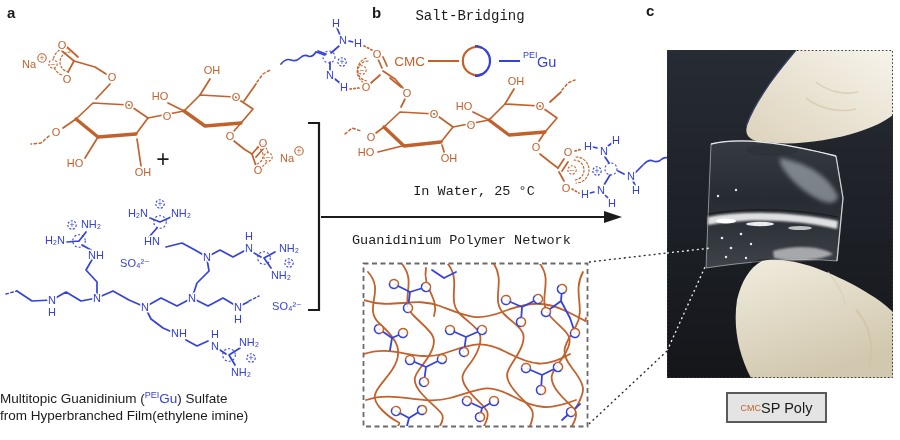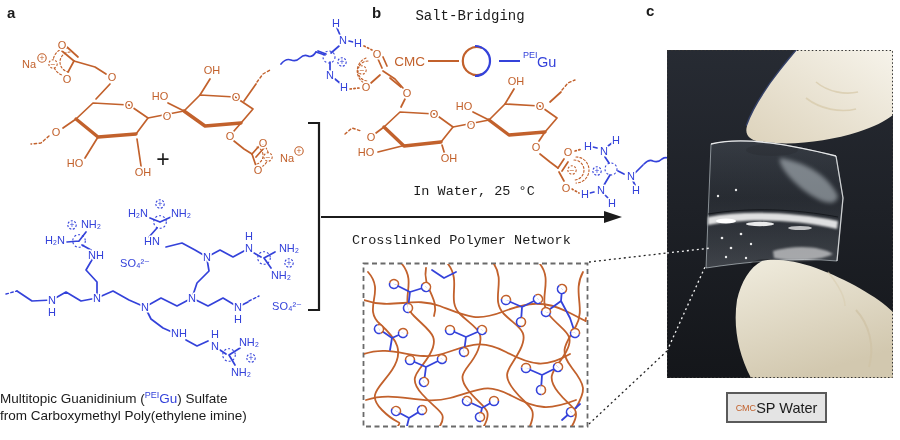--- a/index.html
+++ b/index.html
@@ -391,27 +391,27 @@
         <text x="342" y="65" class="chgtxt bl">+</text>
         <circle cx="597" cy="171" r="4.2" class="chg bl dash"></circle>
         <text x="597" y="174" class="chgtxt bl">+</text>
       </g>
 </svg>
 
 <div class="txt panel-label" style="left:7px;top:4px">a</div>
 <div class="txt plus" style="left:148px;top:146px;width:30px">+</div>
 <div class="txt cap" style="left:0px;top:387px;width:300px">
   <div><span>Multitopic Guanidinium (</span><span class="sup bl">PEI</span><span class="bl">Gu</span><span>) Sulfate</span></div>
-  <div>from Carboxymethyl Poly(ethylene imine)</div>
+  <div>from Hyperbranched Film(ethylene imine)</div>
 </div>
 
 <div class="txt panel-label" style="left:372px;top:4px">b</div>
 <div class="txt small" style="left:390px;top:8px;width:160px;font-size:14px">Salt-Bridging</div>
 <div class="txt small" style="left:394px;top:184px;width:160px">In Water, 25 °C</div>
-<div class="txt small" style="left:352px;top:233px;width:200px">Crosslinked Polymer Network</div>
+<div class="txt small" style="left:352px;top:233px;width:200px">Guanidinium Polymer Network</div>
 
 <div class="txt panel-label" style="left:646px;top:2px">c</div>
 <div class="film-label">
       <span class="sup">CMC</span>
-      <span>SP Water</span>
+      <span>SP Poly</span>
     </div>
 
 </div>
 
 </body></html>

